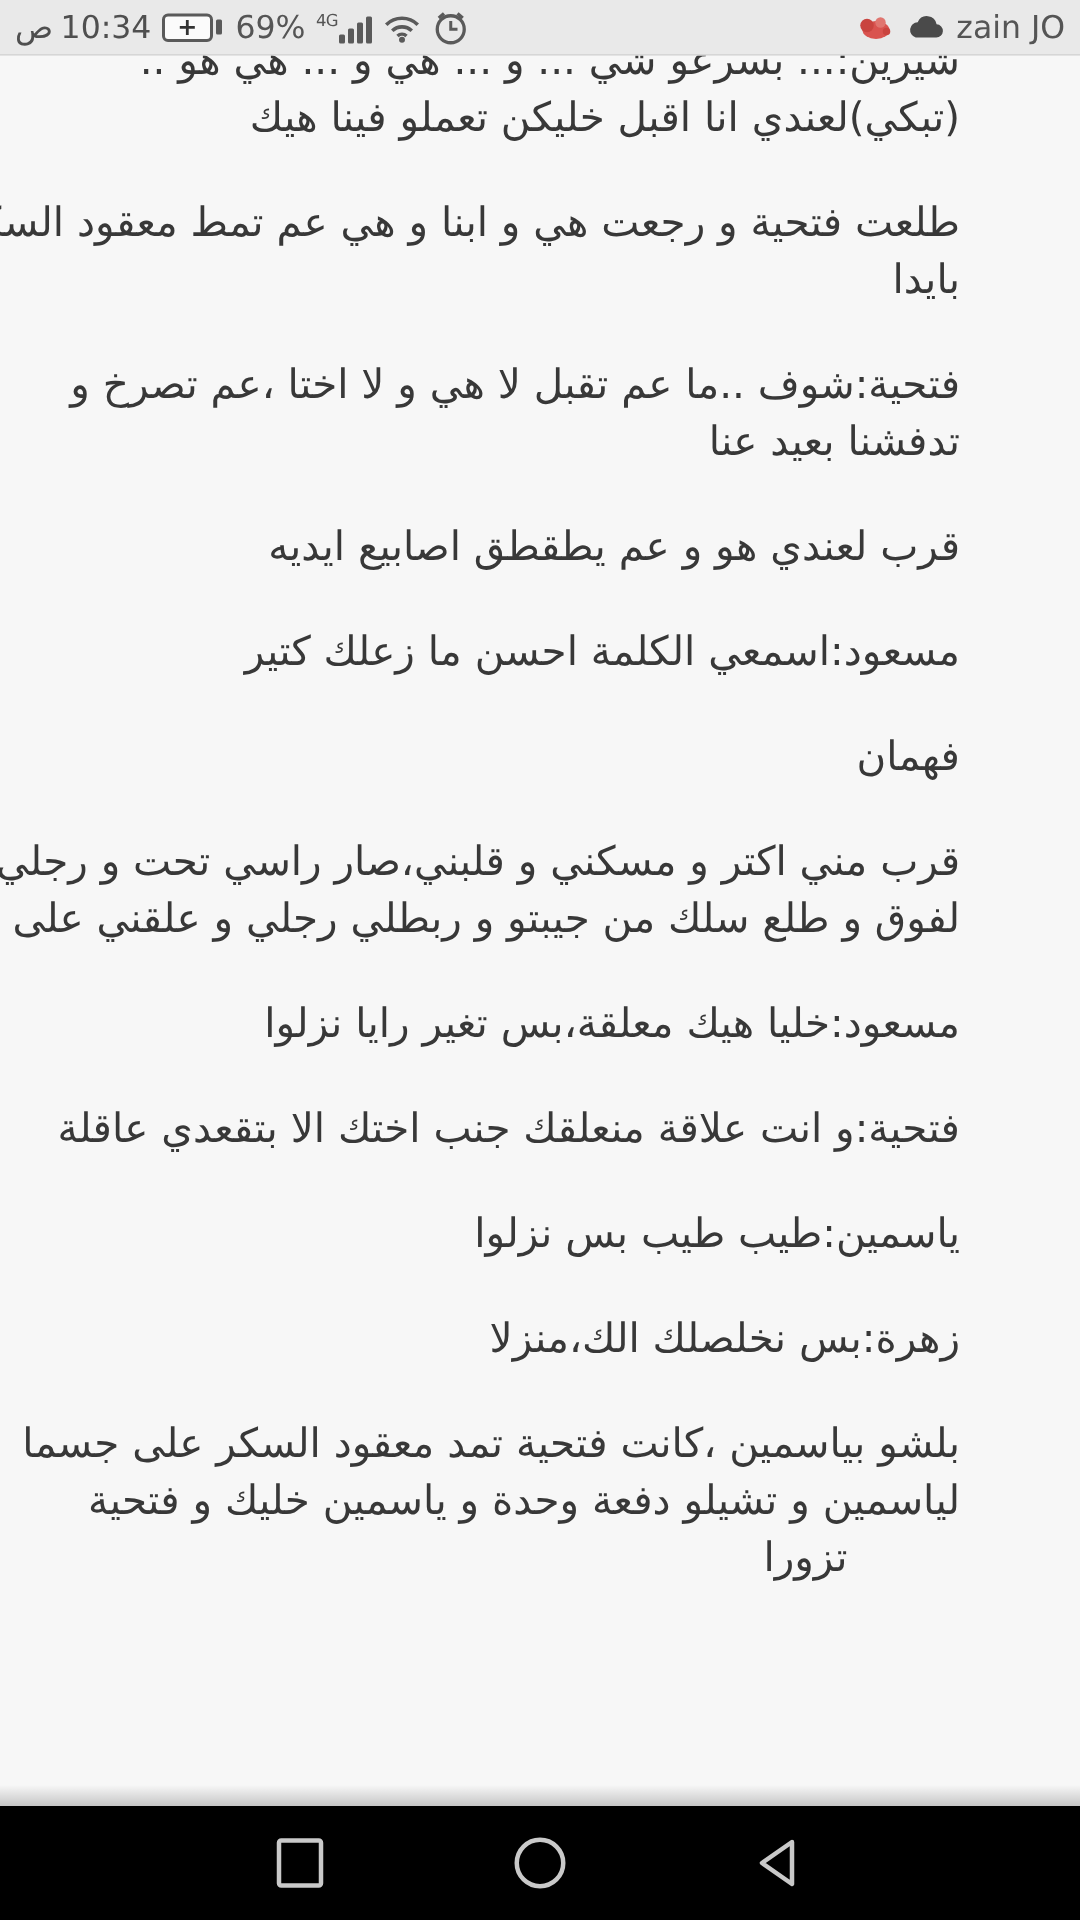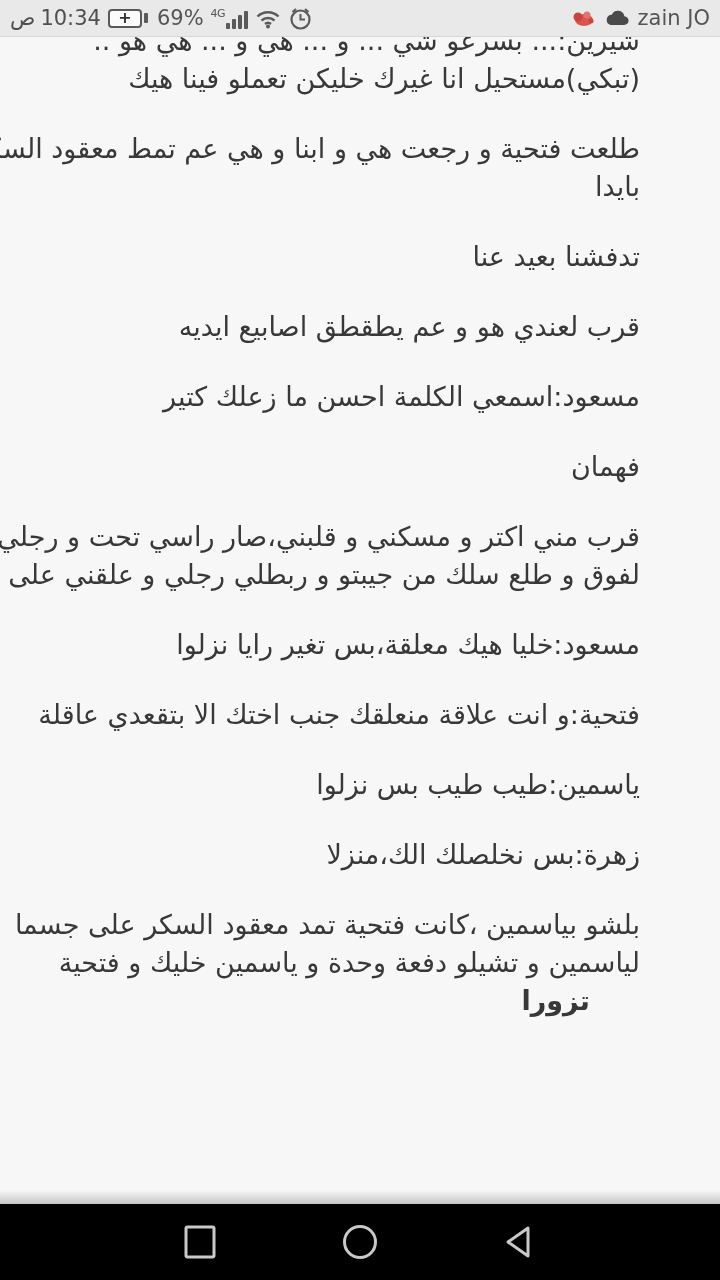--- a/index.html
+++ b/index.html
@@ -134,27 +134,28 @@
           <path d="M7.5 16 h13.5 a4.4 4.4 0 0 0 0.4-8.8 a6.6 6.6 0 0 0-12.6-1.4 A5.2 5.2 0 0 0 7.5 16 Z" fill="#4a4a4a"></path>
         </svg>
       </span>
       <span>zain JO</span>
     </div>
   </div>
 
   <div class="content" lang="ar" dir="rtl">
       <div class="paragraph">
         <div class="line">شيرين:... بسرعو شي ... و ... هي و ... هي هو ..</div>
-        <div class="line">(تبكي)مستحيل انا غيرك خليكن تعملو فينا هيك</div>
+        <div class="line">(تبكي)لعندي انا اقبل خليكن تعملو فينا هيك</div>
       </div>
       <div class="paragraph">
         <div class="line">طلعت فتحية و رجعت هي و ابنا و هي عم تمط معقود السكر</div>
         <div class="line">بايدا</div>
       </div>
       <div class="paragraph">
+        <div class="line">فتحية:شوف ..ما عم تقبل لا هي و لا اختا ،عم تصرخ و</div>
         <div class="line">تدفشنا بعيد عنا</div>
       </div>
       <div class="paragraph">
         <div class="line">قرب لعندي هو و عم يطقطق اصابيع ايديه</div>
       </div>
       <div class="paragraph">
         <div class="line">مسعود:اسمعي الكلمة احسن ما زعلك كتير</div>
       </div>
       <div class="paragraph">
         <div class="line">فهمان</div>
@@ -171,21 +172,21 @@
       </div>
       <div class="paragraph">
         <div class="line">ياسمين:طيب طيب بس نزلوا</div>
       </div>
       <div class="paragraph">
         <div class="line">زهرة:بس نخلصلك الك،منزلا</div>
       </div>
       <div class="paragraph">
         <div class="line">بلشو بياسمين ،كانت فتحية تمد معقود السكر على جسما</div>
         <div class="line">لياسمين و تشيلو دفعة وحدة و ياسمين خليك و فتحية</div>
-        <div class="line" style="padding-left: 0px; margin-right: 50px; font-weight: bold;">تزورا</div>
+        <div class="line" style="padding-left: 0px; margin-right: 75px;">تزورا</div>
       </div>
     </div>
 
   <div class="bottom-shadow"></div>
 
   <div class="nav-bar">
     <button class="nav-btn recents">
       <span>
         <svg class="icon-svg" width="34" height="36" viewBox="0 0 34 36">
           <rect x="3" y="3" width="28" height="30" rx="1.5" fill="none" stroke="#c9c9c9" stroke-width="3"></rect>

